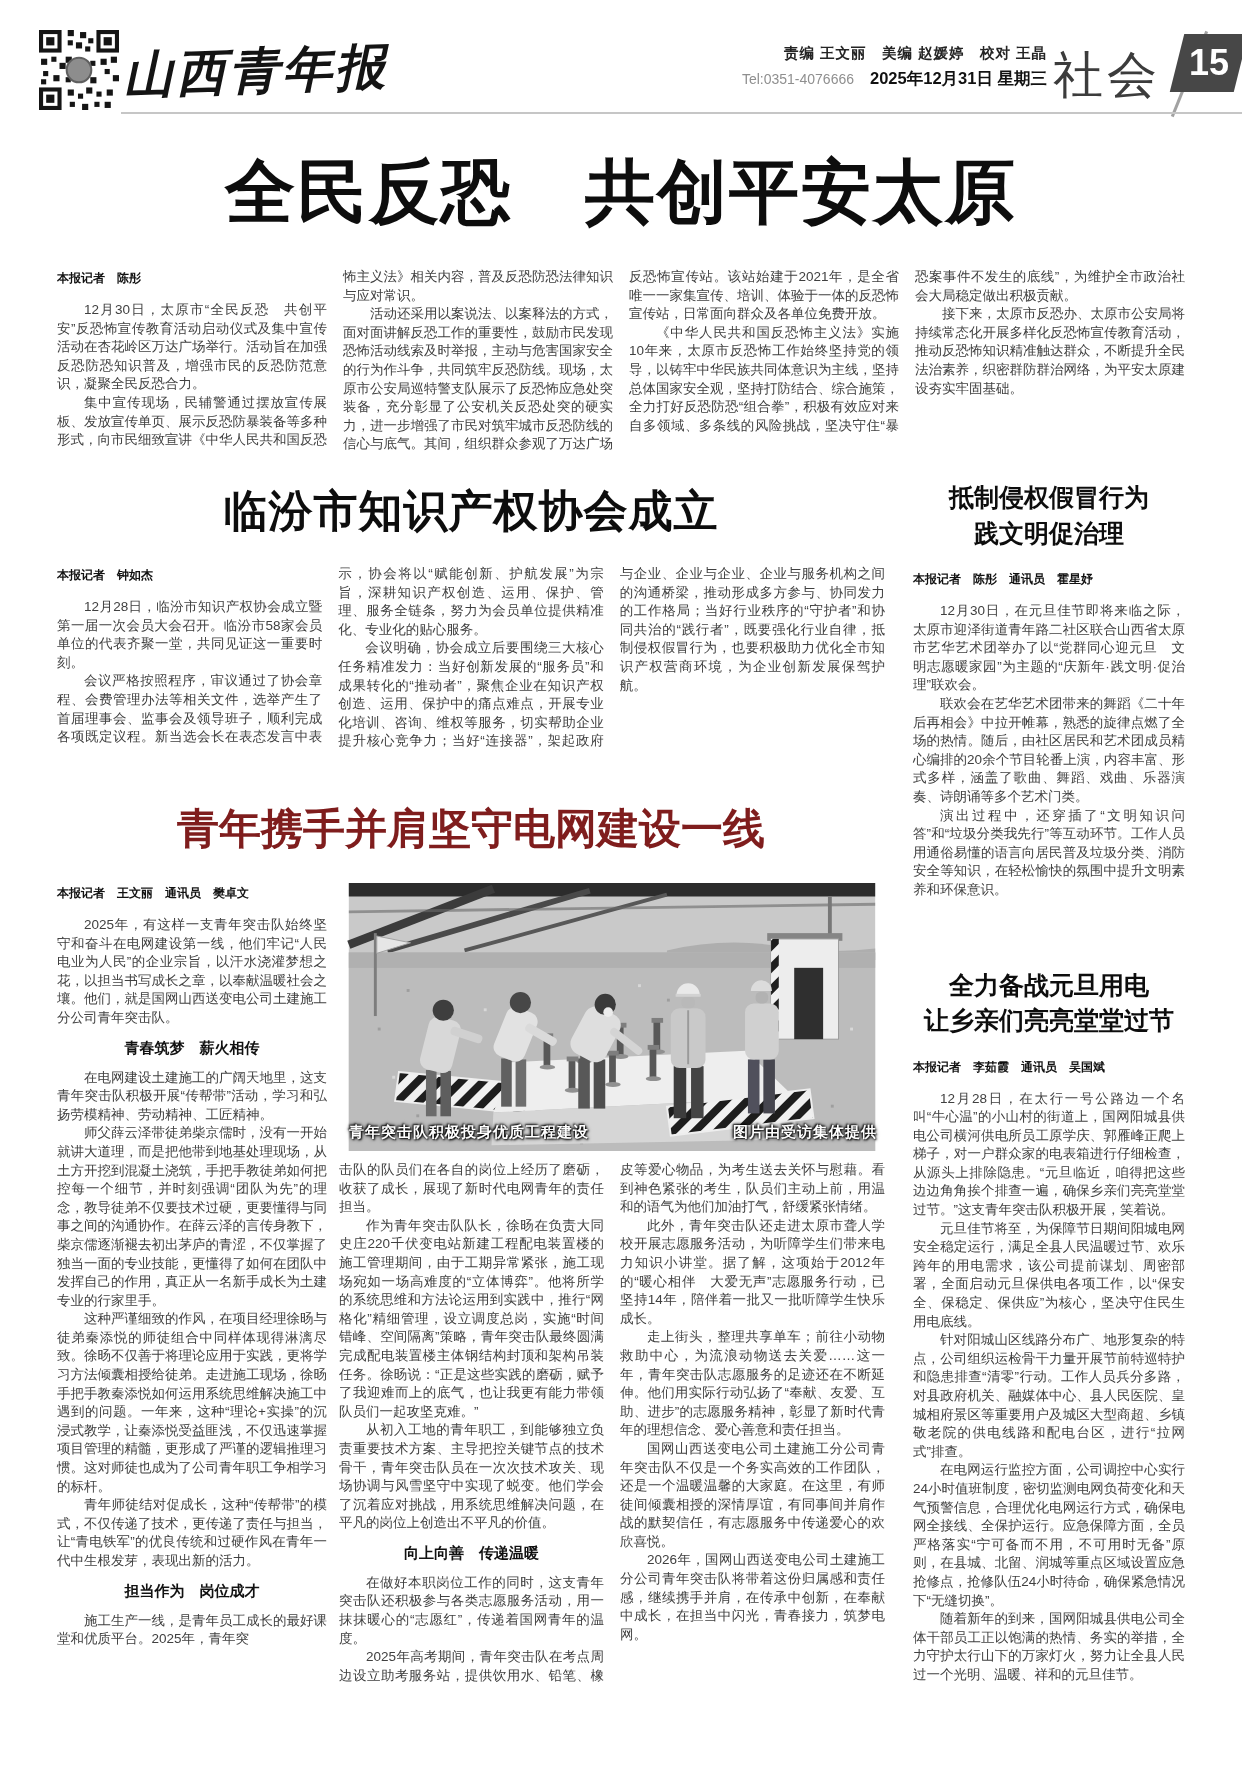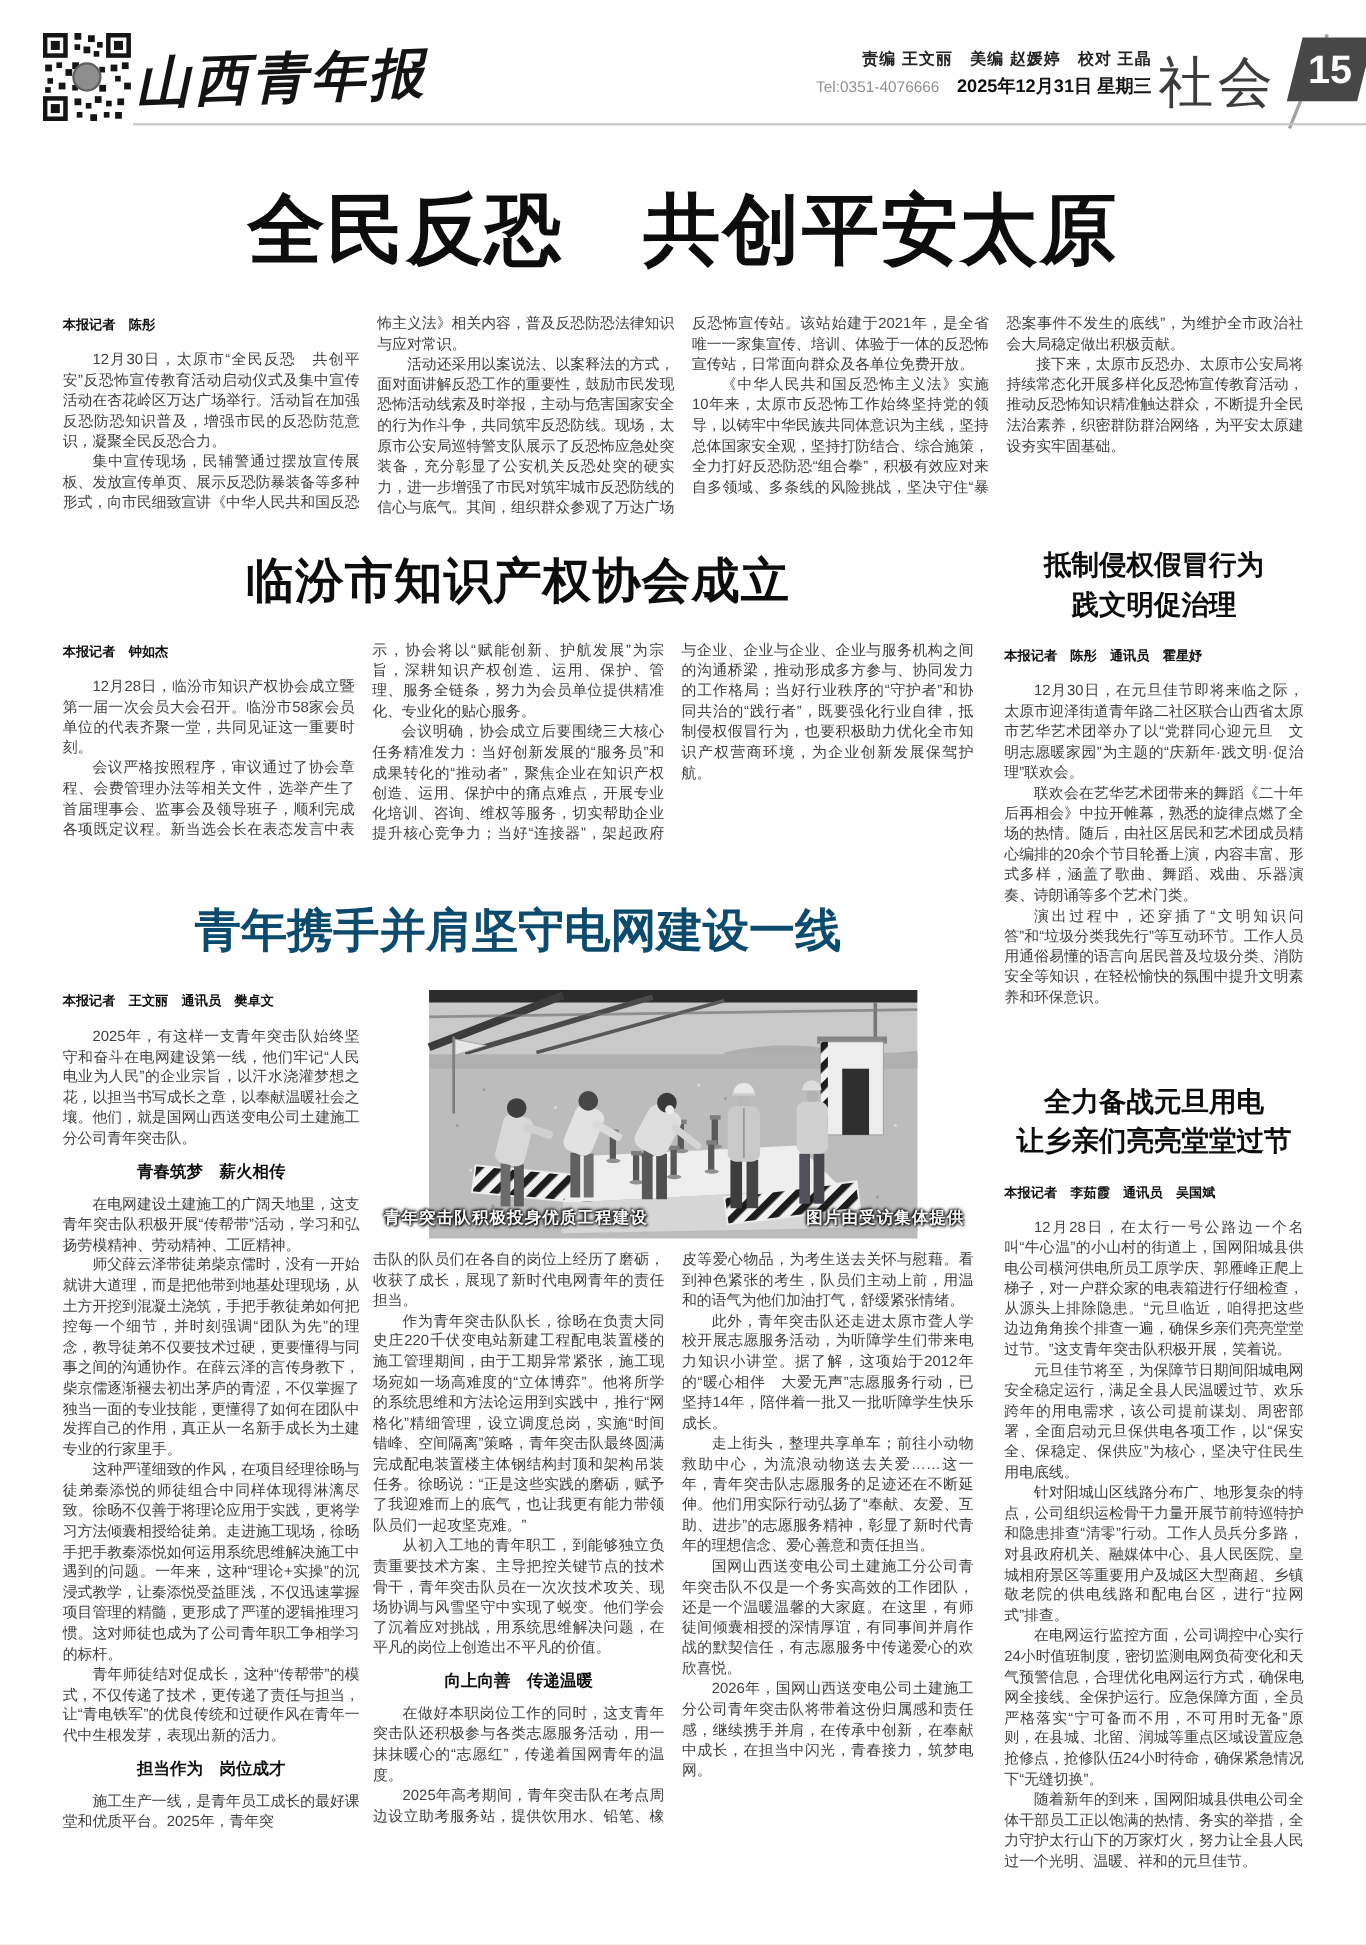--- a/index.html
+++ b/index.html
@@ -33,34 +33,34 @@
     transform:skewX(-14deg); display:flex; align-items:center; justify-content:center;
   }
   .page-num span { transform:skewX(14deg); color:#fff; font-size:36px; font-weight:900; }
   .header-rule { position:absolute; left:64px; right:-57px; top:78px; height:2px; background:#c6c6c6; }
   
   p.body { font-size:13.5px; line-height:18.6px; text-align:justify; text-indent:2em; margin:0; color:#404040; }
   p.cont { text-indent:0; }
   p.byline { font-weight:bold; font-size:12px; line-height:20px; margin:0 0 13px; text-indent:0; color:#111; }
   .subhead { text-align:center; font-weight:bold; font-size:15px; margin:11px 0; color:#111; }
   
-  .h-main { text-align:center; font-size:70px; font-weight:900; letter-spacing:2px; margin:43px 0 28px; color:#0d0d0d; white-space:nowrap;font-family:Liberation Mono, monospace; }
+  .h-main { text-align:center; font-size:70px; font-weight:900; letter-spacing:2px; margin:26px 0 28px; color:#0d0d0d; white-space:nowrap;font-family:Liberation Mono, monospace; }
   .cols-4 { height:192px; column-count:4; column-gap:16px; column-fill:auto; overflow:hidden; }
   
   .lower { display:flex; gap:28px; margin-top:8px; }
   .left-zone { width:828px; flex:none; }
   .right-zone { width:272px; flex:none; }
   .art2 h2 { text-align:center; font-size:44px; font-weight:900; margin:14px 0 24px; letter-spacing:1px; color:#0d0d0d; }
   .cols-3 { height:192px; column-count:3; column-gap:16px; column-fill:auto; overflow:hidden; }
   .art3 { margin-top:44px; }
-  .art3 h2 { text-align:center; font-size:42px; font-weight:900; margin:0 0 26px; color:#0c4a6e; white-space:nowrap; }
+  .art3 h2 { text-align:center; font-size:42px; font-weight:900; margin:0 0 26px; color:#7f1d1d; white-space:nowrap; }
   .art3-body { display:flex; gap:12px; }
   .art3-col1 { width:270px; flex:none; }
   .art3-right { flex:1; }
-  .photo { position:relative; width:546px; height:226px; margin:0 0 10px; }
+  .photo { position:relative; width:546px; height:268px; margin:0 0 10px; }
   .photo svg { display:block; width:100%; height:100%; }
   .cap { position:absolute; bottom:9px; color:#fff; font-weight:bold; font-size:15px; letter-spacing:1px;
          text-shadow:0 0 4px #000, 1px 1px 2px #000, -1px -1px 2px #000; }
   .cap-left { left:10px; }
   .cap-right { right:8px; }
   .cols-2 { height:536px; column-count:2; column-gap:16px; column-fill:auto; overflow:hidden; }
   
   .right-article h3 { text-align:center; font-size:25px; font-weight:900; line-height:1.42; margin:0 0 18px; color:#0d0d0d; }
   .art4 { margin-top:12px; }
   .art5 { margin-top:68px; }

